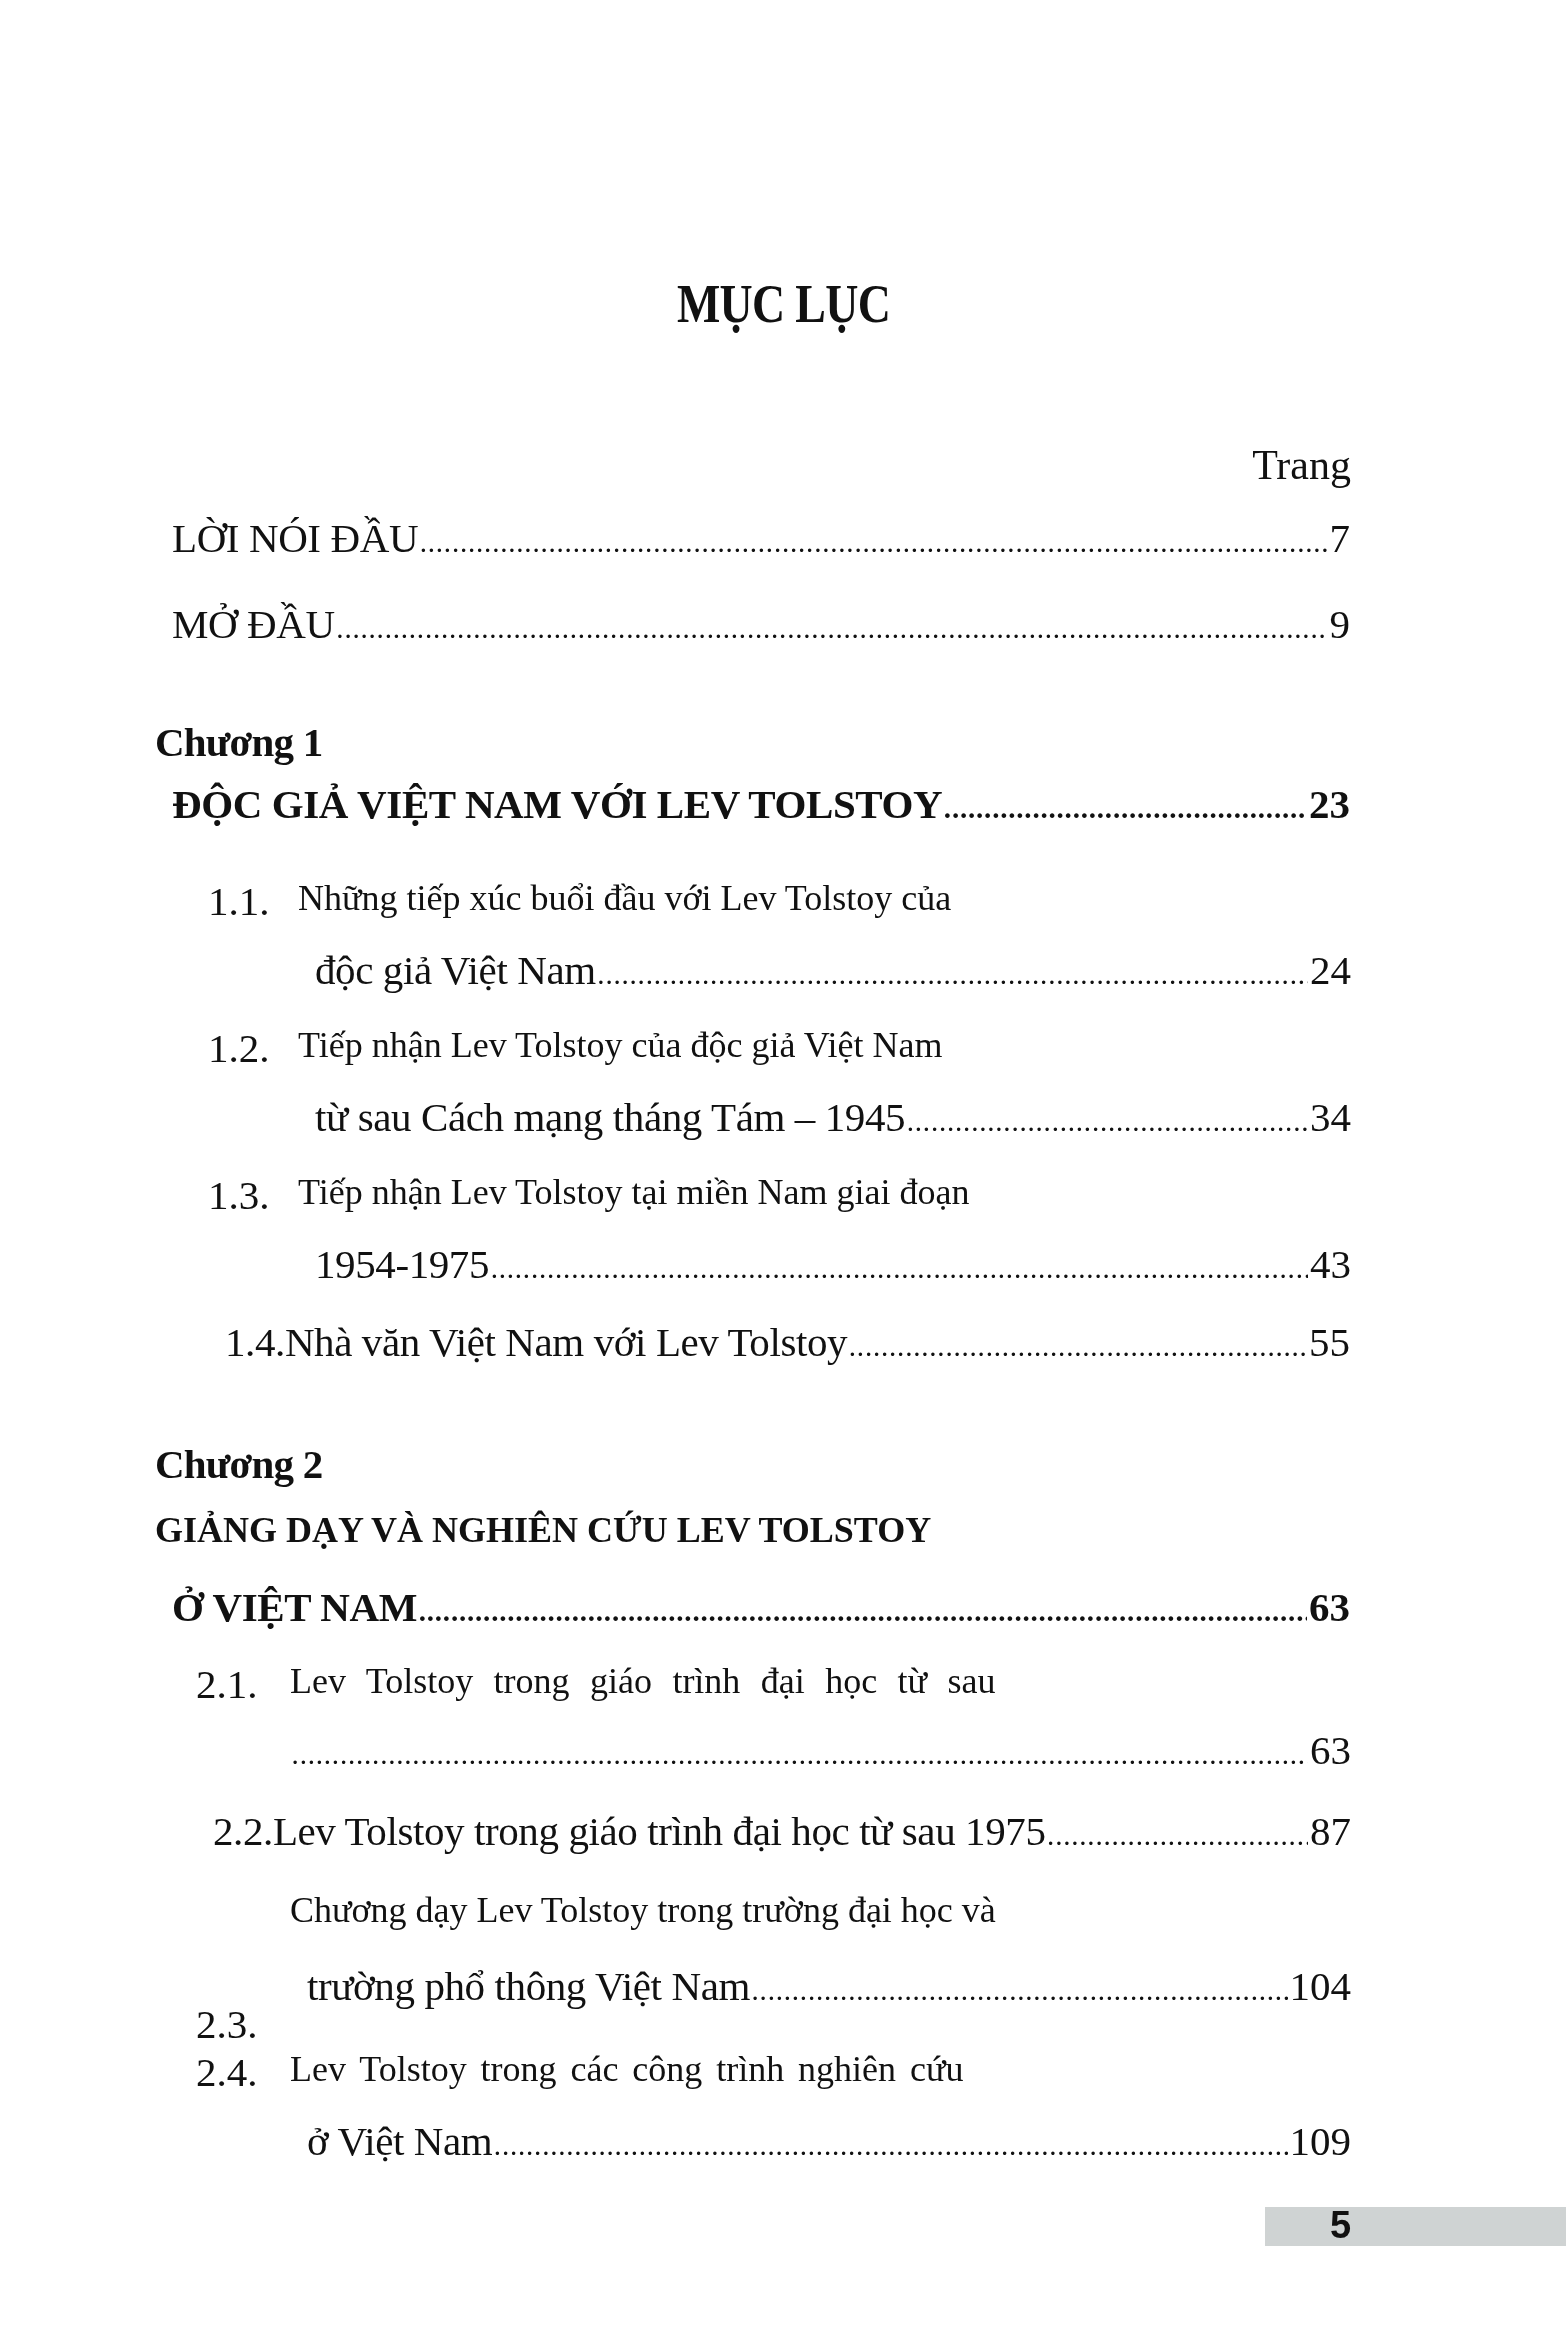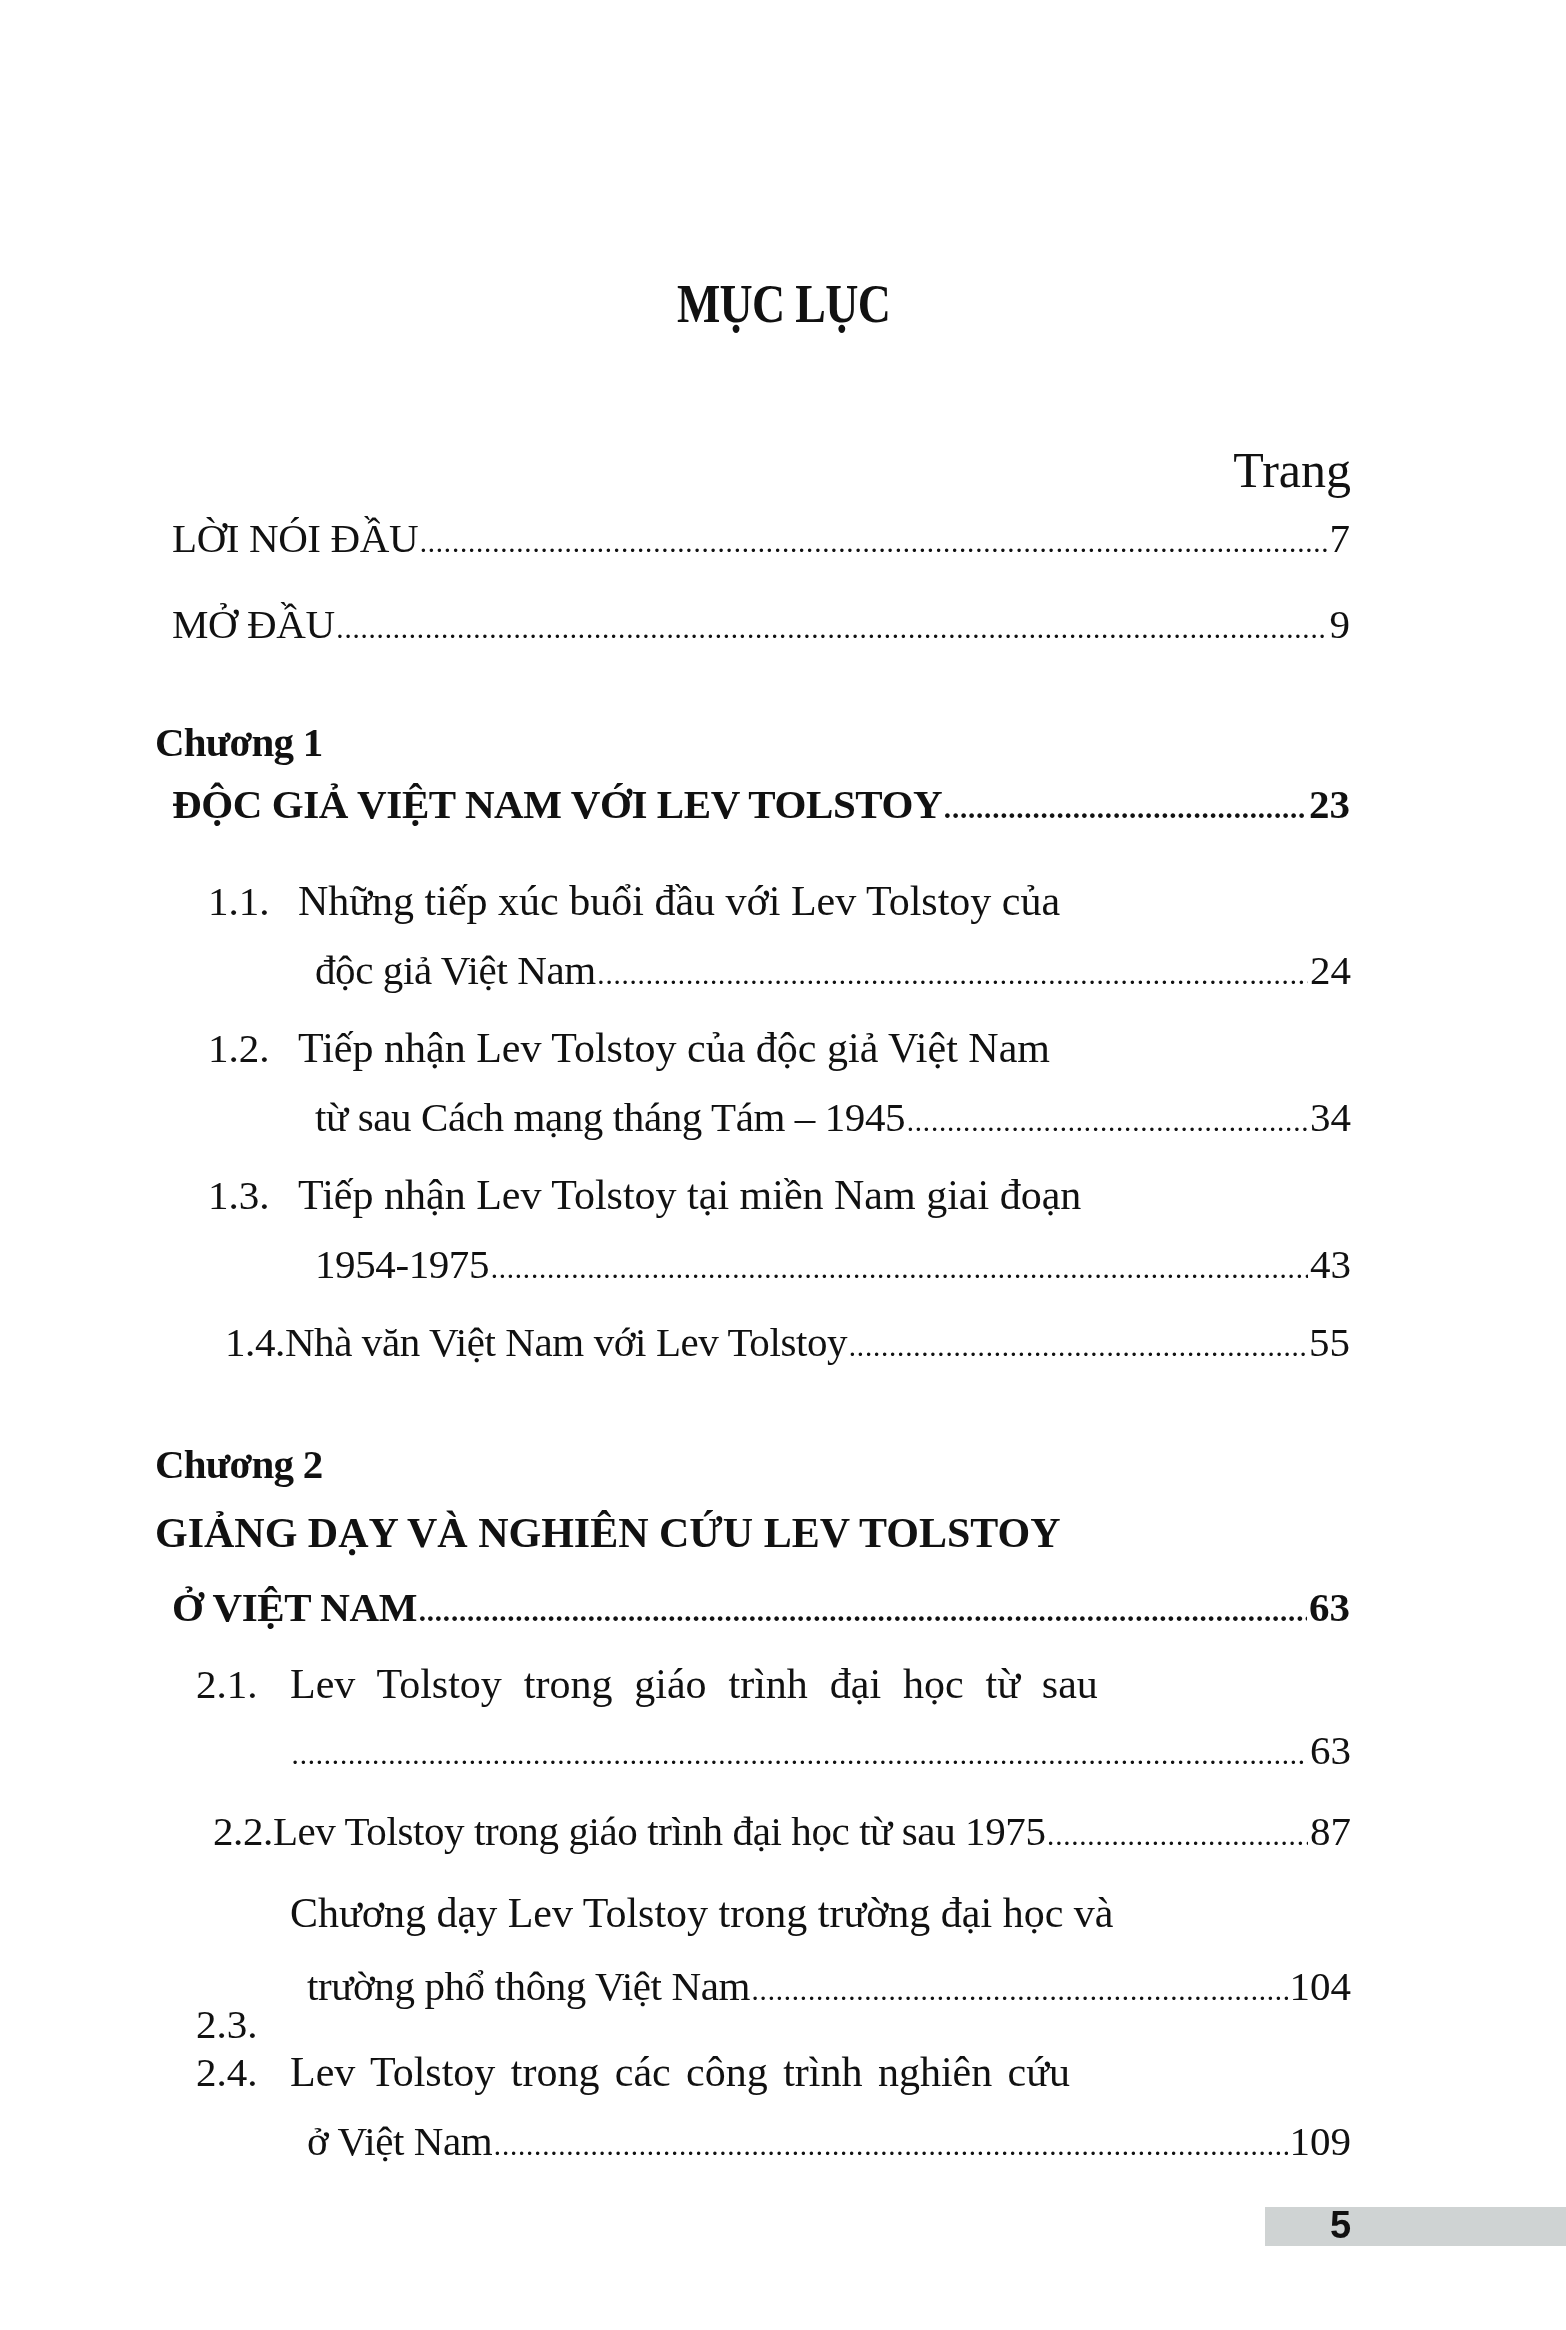--- a/index.html
+++ b/index.html
@@ -1,29 +1,29 @@
 <!DOCTYPE html>
 <html style="font-size:13px"><head>
 <meta charset="utf-8">
 <style>
   html, body { margin:0; padding:0; }
   body { width:1567px; height:2330px; background:#ffffff; position:relative; overflow:hidden;
          font-family:"Liberation Serif","DejaVu Serif",serif; color:#111; }
   .abs { position:absolute; }
   .title { left:0; width:1567px; text-align:center; top:273px; font-size:54px; font-weight:bold;
            letter-spacing:-0.8px; transform:scaleX(0.85); }
-  .trang { right:216px; top:441px; font-size:50px; }
+  .trang { right:216px; top:441px; font-size:42px; }
   .row { position:absolute; left:155px; width:1195px; display:flex; align-items:baseline; font-size:41px; line-height:49px; }
   .row .txt { white-space:nowrap; letter-spacing:-0.4px;margin-left:17px; }
   .row .dots { flex:1; overflow:hidden; white-space:nowrap; margin:0 1.6px; letter-spacing:0.8px; font-size:29px; }
   .row .dots::before { content:"................................................................................................................................................................................................................................"; }
   .row .pg { white-space:nowrap; }
   .bold { font-weight:bold; }
   .chap { position:absolute; left:155px; font-size:41px; font-weight:bold; letter-spacing:-0.8px; }
-  .line { position:absolute; font-size:42px; white-space:nowrap; }
+  .line { position:absolute; font-size:36px; white-space:nowrap; }
   .num { position:absolute; font-size:41px; }
   .sub { left:298px; width:1053px; }
   .pagebar { position:absolute; left:1265px; top:2207px; width:302px; height:39px; background:#cfd3d3; }
   .pagebar span { position:absolute; left:65px; top:-3.3px; font-family:"Liberation Sans",sans-serif; font-weight:bold; font-size:38px; color:#111; }
 </style>
 </head>
 <body>
 
 <div class="abs title">MỤC LỤC</div>
 <div class="abs trang">Trang</div>

